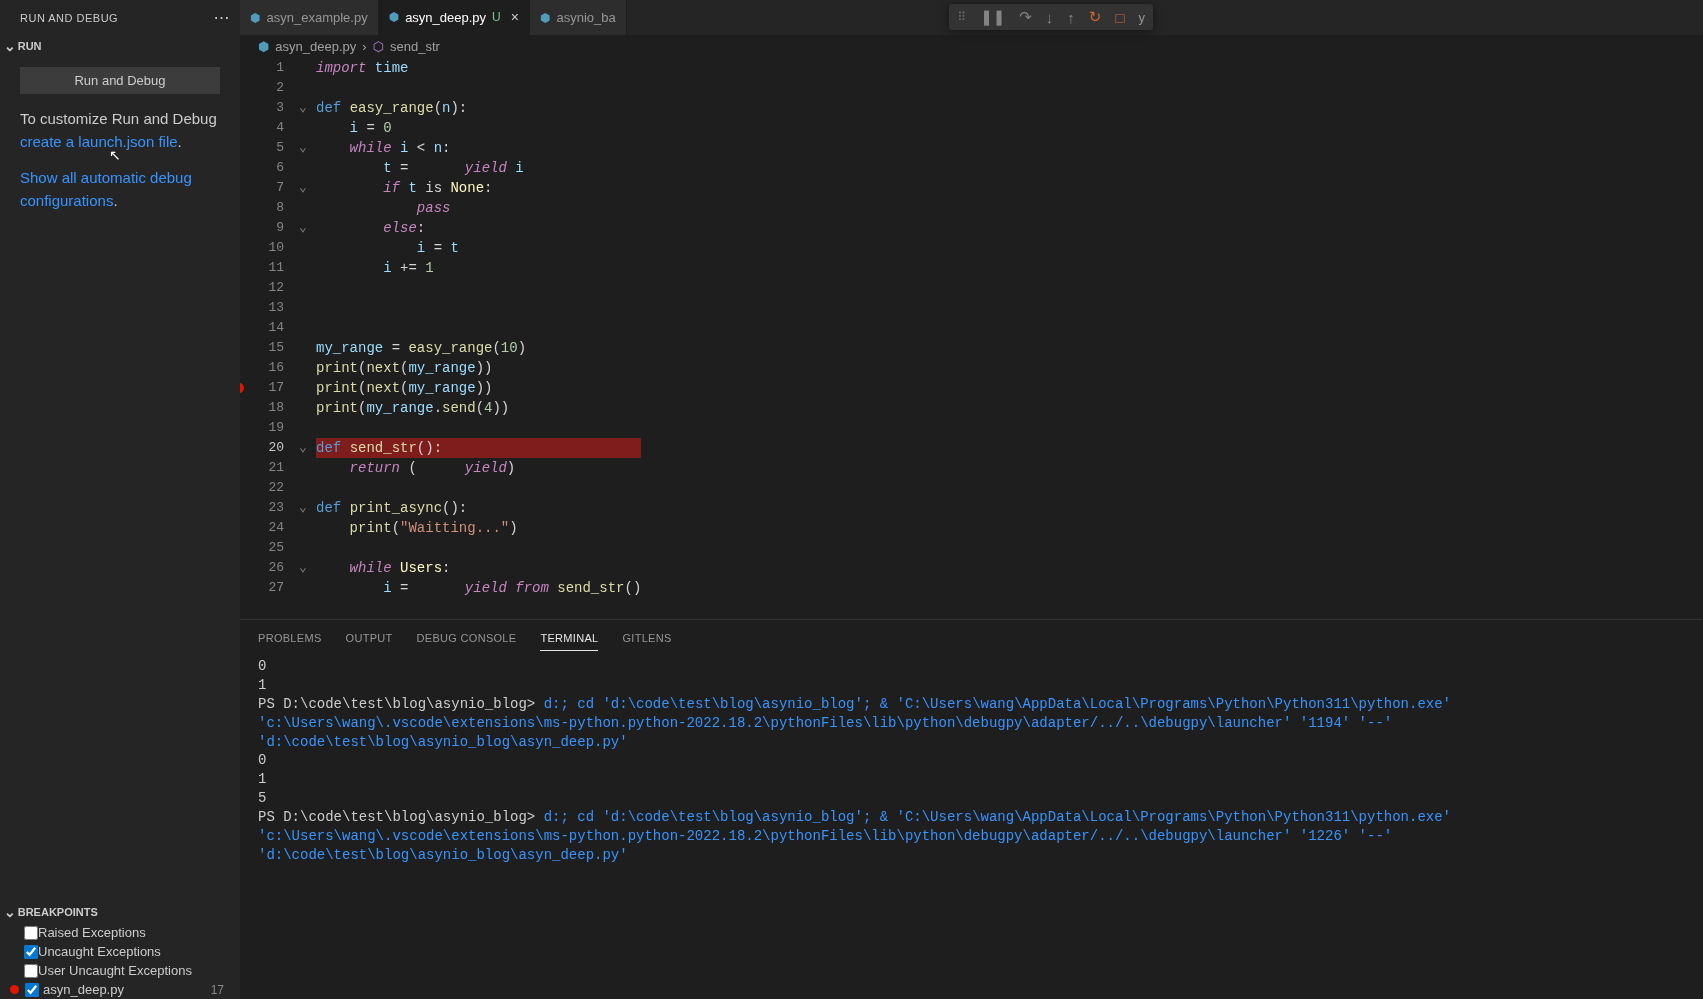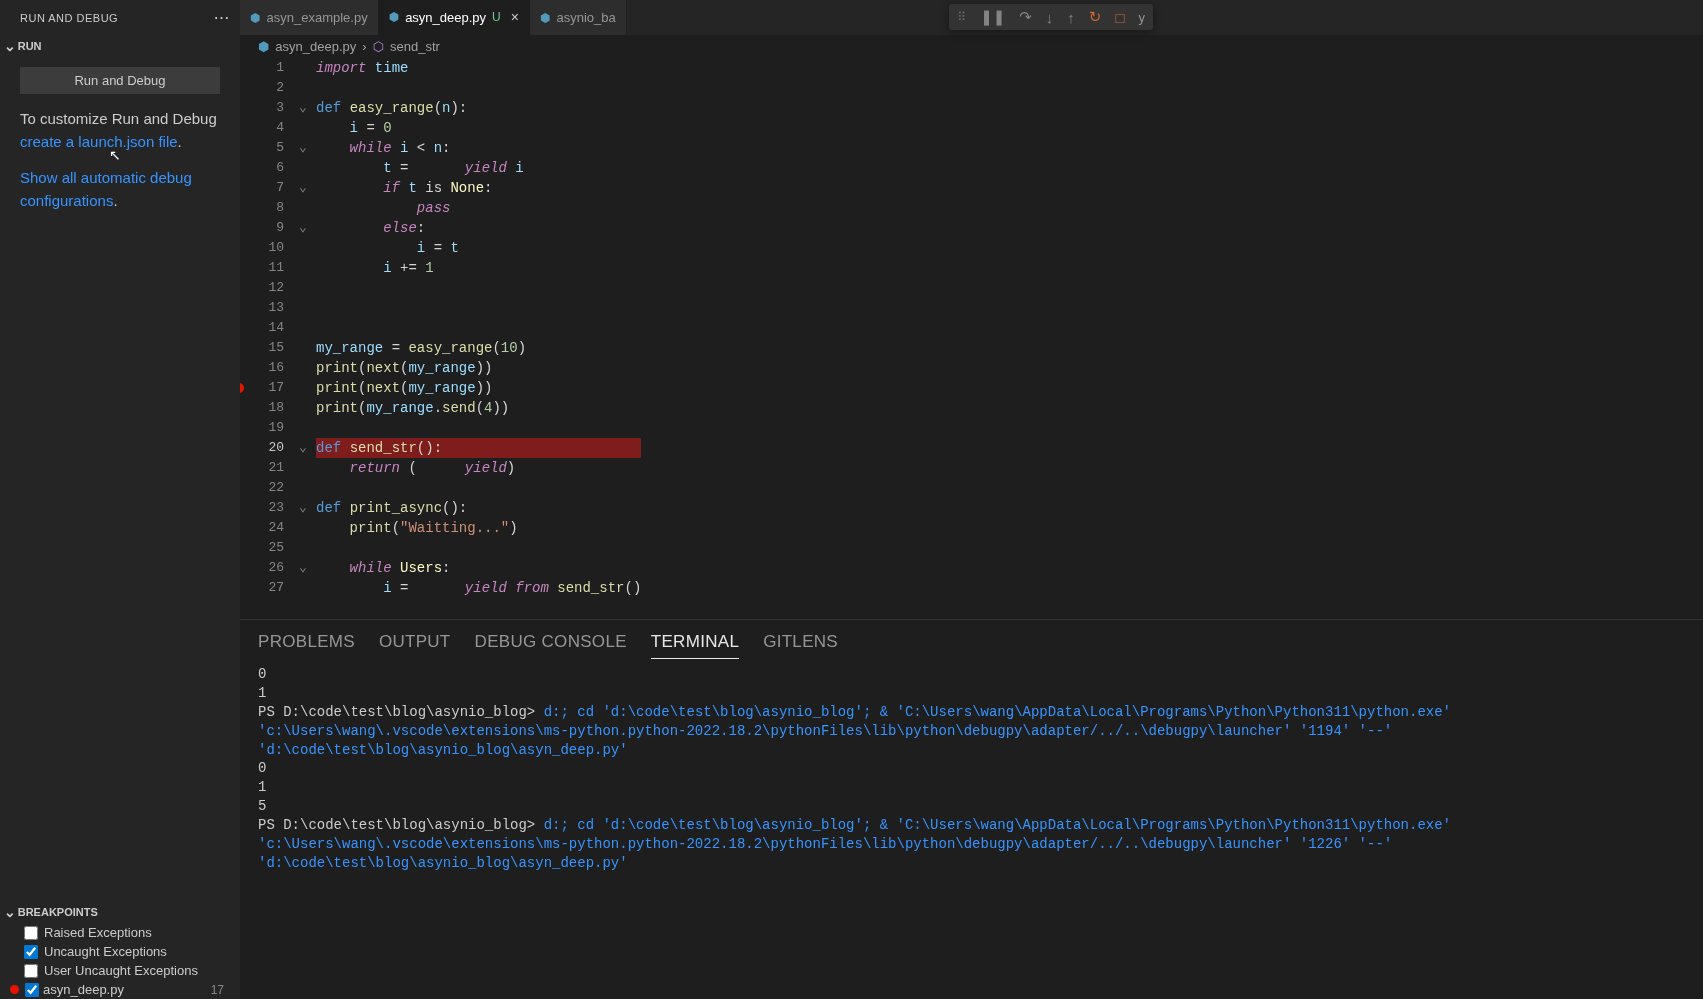--- a/index.html
+++ b/index.html
@@ -52,21 +52,20 @@
   font-size: 13px;
 }
 .sidebar-text { margin-top: 14px; color: #cccccc; line-height: 1.5; font-size: 15px;}
 .sidebar-link { color: #3794ff; cursor: pointer; }
 .spacer { flex: 1; }
 .breakpoints-section .bp-item {
   display: flex;
   align-items: center;
   padding: 2px 10px 2px 24px;
   font-size: 13px;
-  gap: 6px;
 }
 .bp-item input[type=checkbox] { width: 14px; height: 14px; accent-color: #0078d4;}
 .bp-item.file { padding-left: 10px; gap: 4px; position: relative; }
 .bp-red-dot { width: 9px; height: 9px; border-radius: 50%; background: #e51400; display: inline-block; margin-right:2px;}
 .bp-line-num { margin-left: auto; color: #888; font-size: 12px; padding-right: 6px;}
 .main { flex: 1; display: flex; flex-direction: column; min-width: 0; }
 .tabs {
   display: flex;
   background: #252526;
   height: 35px;
@@ -168,21 +167,21 @@
   flex-direction: column;
   border-top: 1px solid #333;
 }
 .panel-tabs {
   display: flex;
   padding: 6px 18px 0 18px;
   gap: 24px;
 }
 .panel-tab {
   color: #969696;
-  font-size: 17px;
+  font-size: 11px;
   padding: 6px 0;
   cursor: pointer;
   letter-spacing: 0.3px;
 }
 .panel-tab.active { color: #e7e7e7; border-bottom: 1px solid #e7e7e7; }
 .terminal {
   flex: 1;
   font-family: Consolas, 'Courier New', monospace;
   font-size: 14px;
   padding: 6px 18px;

